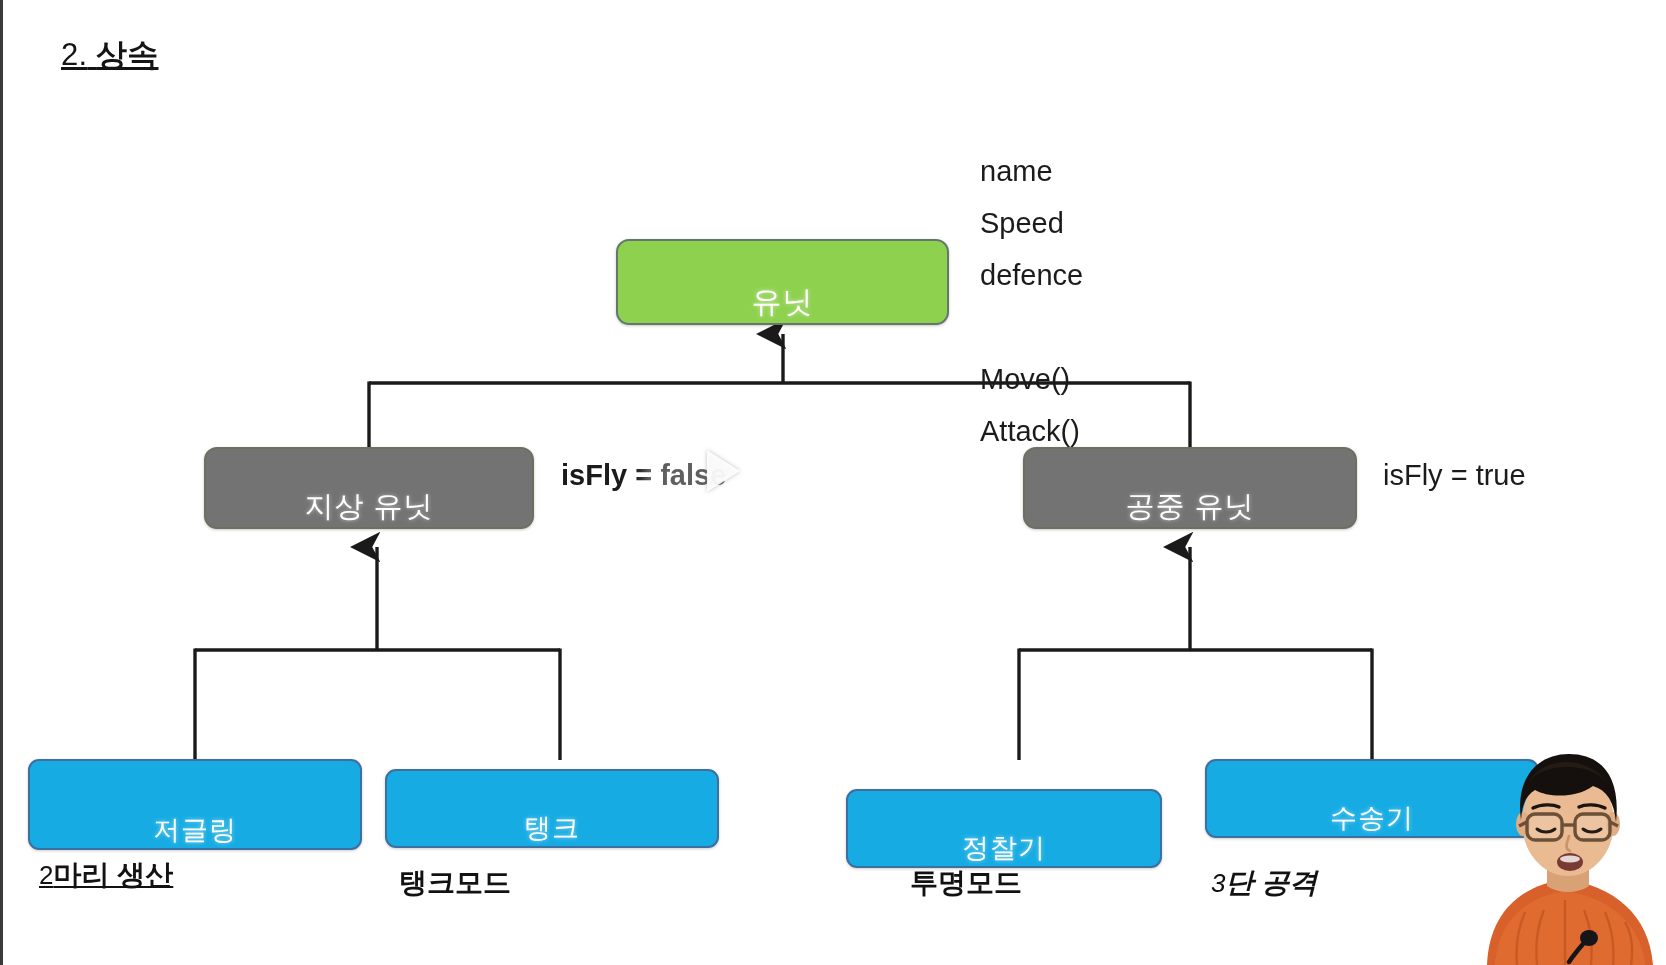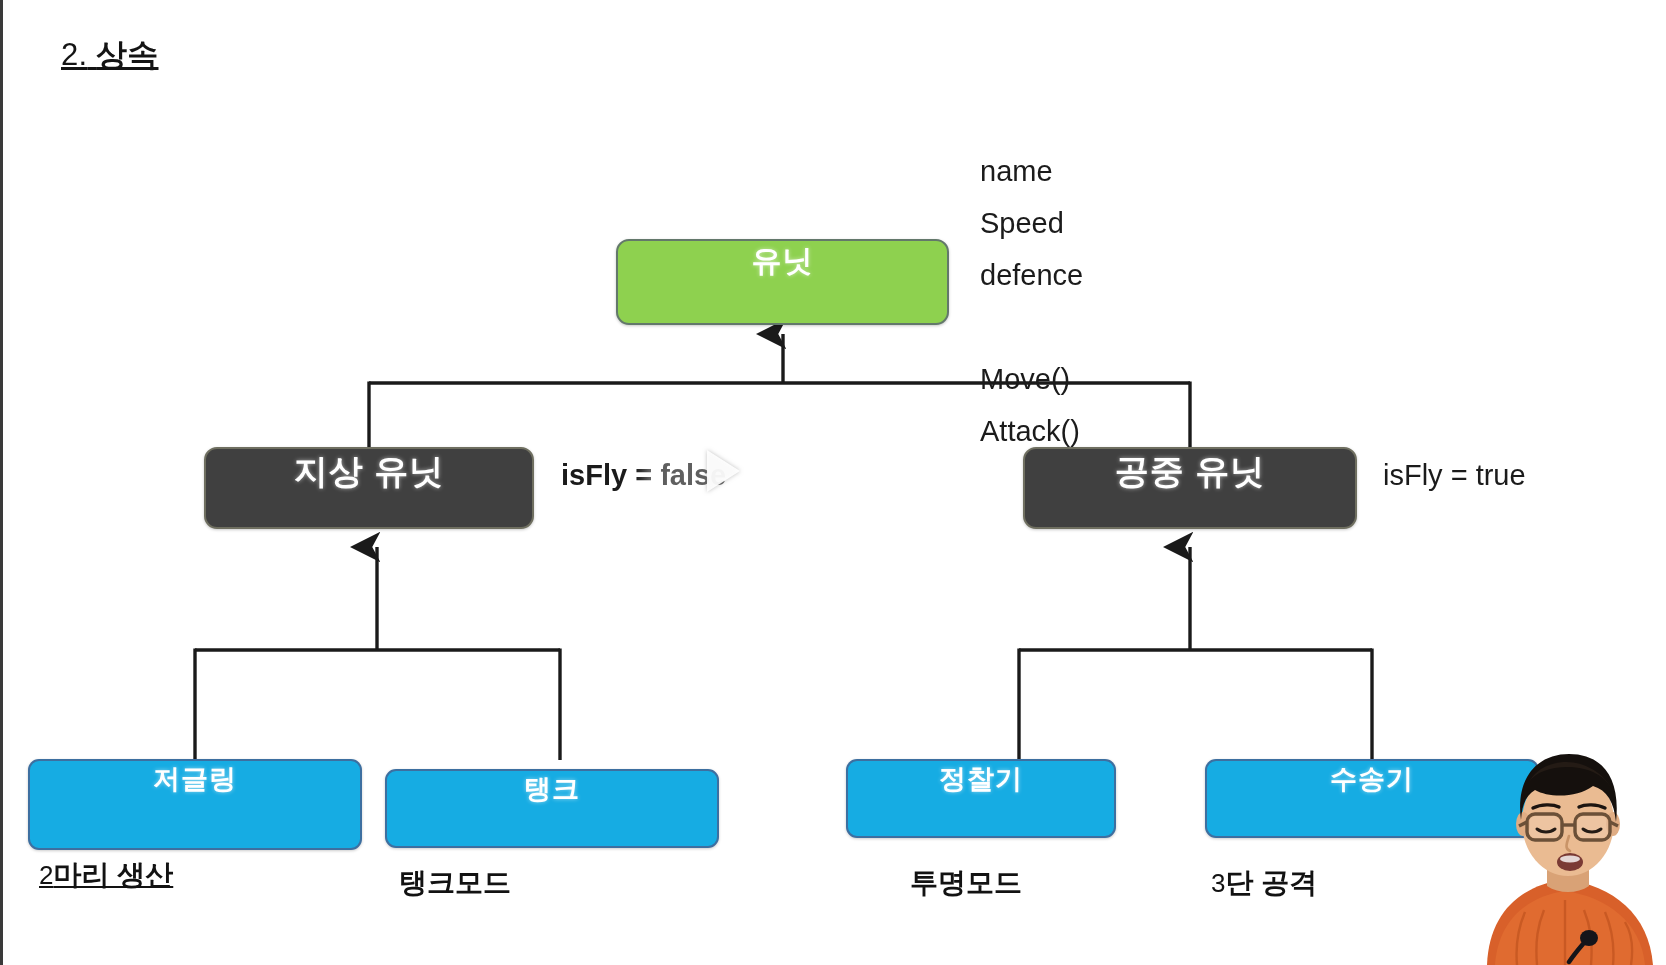--- a/index.html
+++ b/index.html
@@ -37,40 +37,40 @@
     position: absolute;
     left: 0; top: 0;
     width: 1666px; height: 965px;
     pointer-events: none;
   }
 
   
   .node {
     position: absolute;
     display: flex;
-    align-items: flex-start;
+    align-items: flex-end;
     justify-content: center;
     border-radius: 13px;
     box-sizing: border-box;
     color: #ffffff;
-    font-weight: 700;
+    font-weight: 400;
     text-shadow: 0 0 4px rgba(255,255,255,.55);
     letter-spacing: 1px;
     user-select: none;
   }
   .node.root {
     background: #8ed14f;
     border: 2px solid #63786b;
     font-size: 30px;
     box-shadow: 0 1px 3px rgba(0,0,0,.22);
   }
   .node.mid {
-    background: #404040;
+    background: #737373;
     border: 2px solid #6f6f60;
-    font-size: 34px;
+    font-size: 29px;
     box-shadow: 0 1px 3px rgba(0,0,0,.22);
   }
   .node.leaf {
     background: #16ace3;
     border: 2px solid #3d6fa0;
     font-size: 27px;
     border-radius: 11px;
     box-shadow: 0 1px 3px rgba(0,0,0,.2);
   }
 
@@ -199,31 +199,31 @@
     <span class="num">2</span><span>마리 생산</span>
   </div>
 
   <div class="node leaf" style="left:382px; top:759px; width:334px; height:79px;margin-top:10px;">
     <span>탱크</span>
   </div>
   <div class="caption" style="left:396px; top:864px;">
     <span class="num"></span><span>탱크모드</span>
   </div>
 
-  <div class="node leaf" style="left:843px; top:759px; width:270px; height:79px;">
+  <div class="node leaf" style="left:843px; top:789px; width:316px; height:79px;">
     <span>정찰기</span>
   </div>
   <div class="caption" style="left:859px; top:864px;margin-left:48px;">
     <span class="num"></span><span>투명모드</span>
   </div>
 
   <div class="node leaf" style="left:1202px; top:759px; width:334px; height:79px;">
     <span>수송기</span>
   </div>
-  <div class="caption" style="left:1208px; top:864px;">
+  <div class="caption" style="left:1208px; top:864px;font-style:italic;">
     <span class="num">3</span><span>단 공격</span>
   </div>
 
   <div id="play-overlay">
     <div class="tri"></div>
   </div>
 
   <div id="webcam">
     <svg width="204" height="229" viewBox="0 0 204 229" xmlns="http://www.w3.org/2000/svg">
       <defs>

